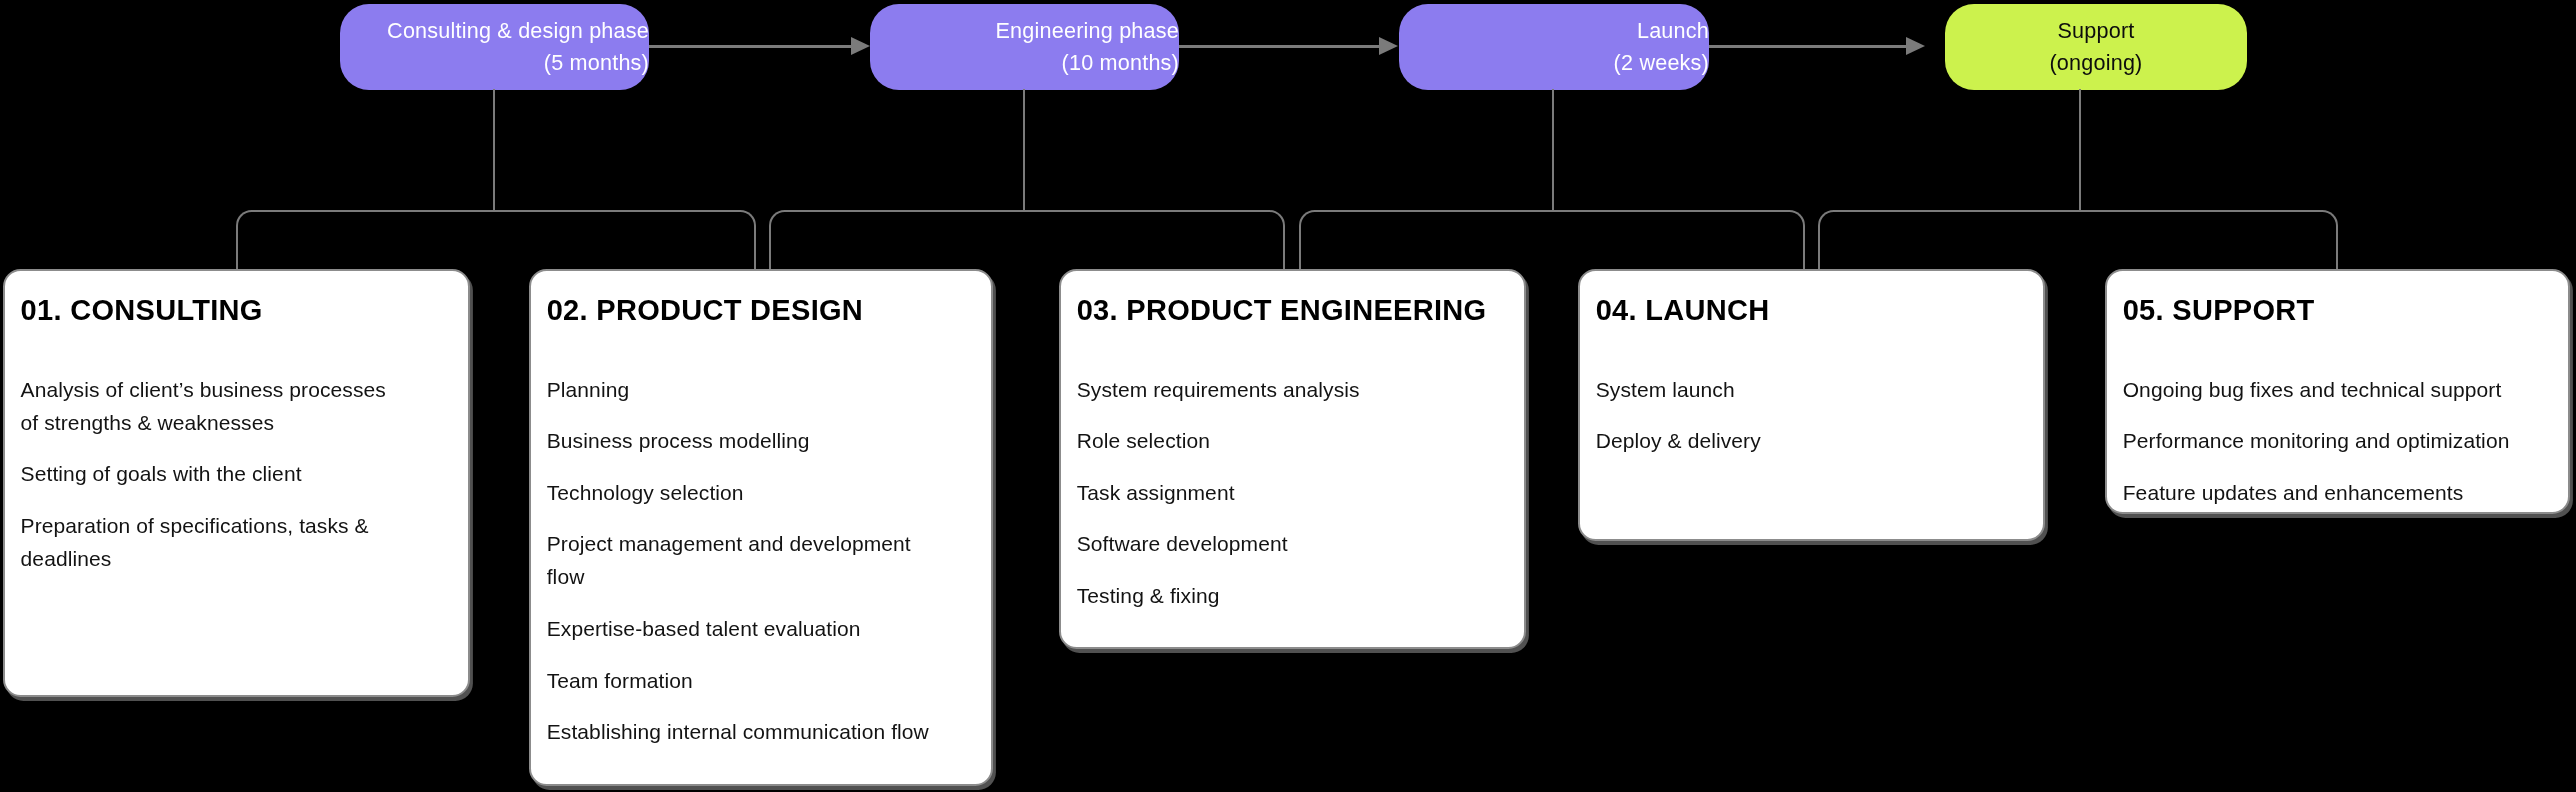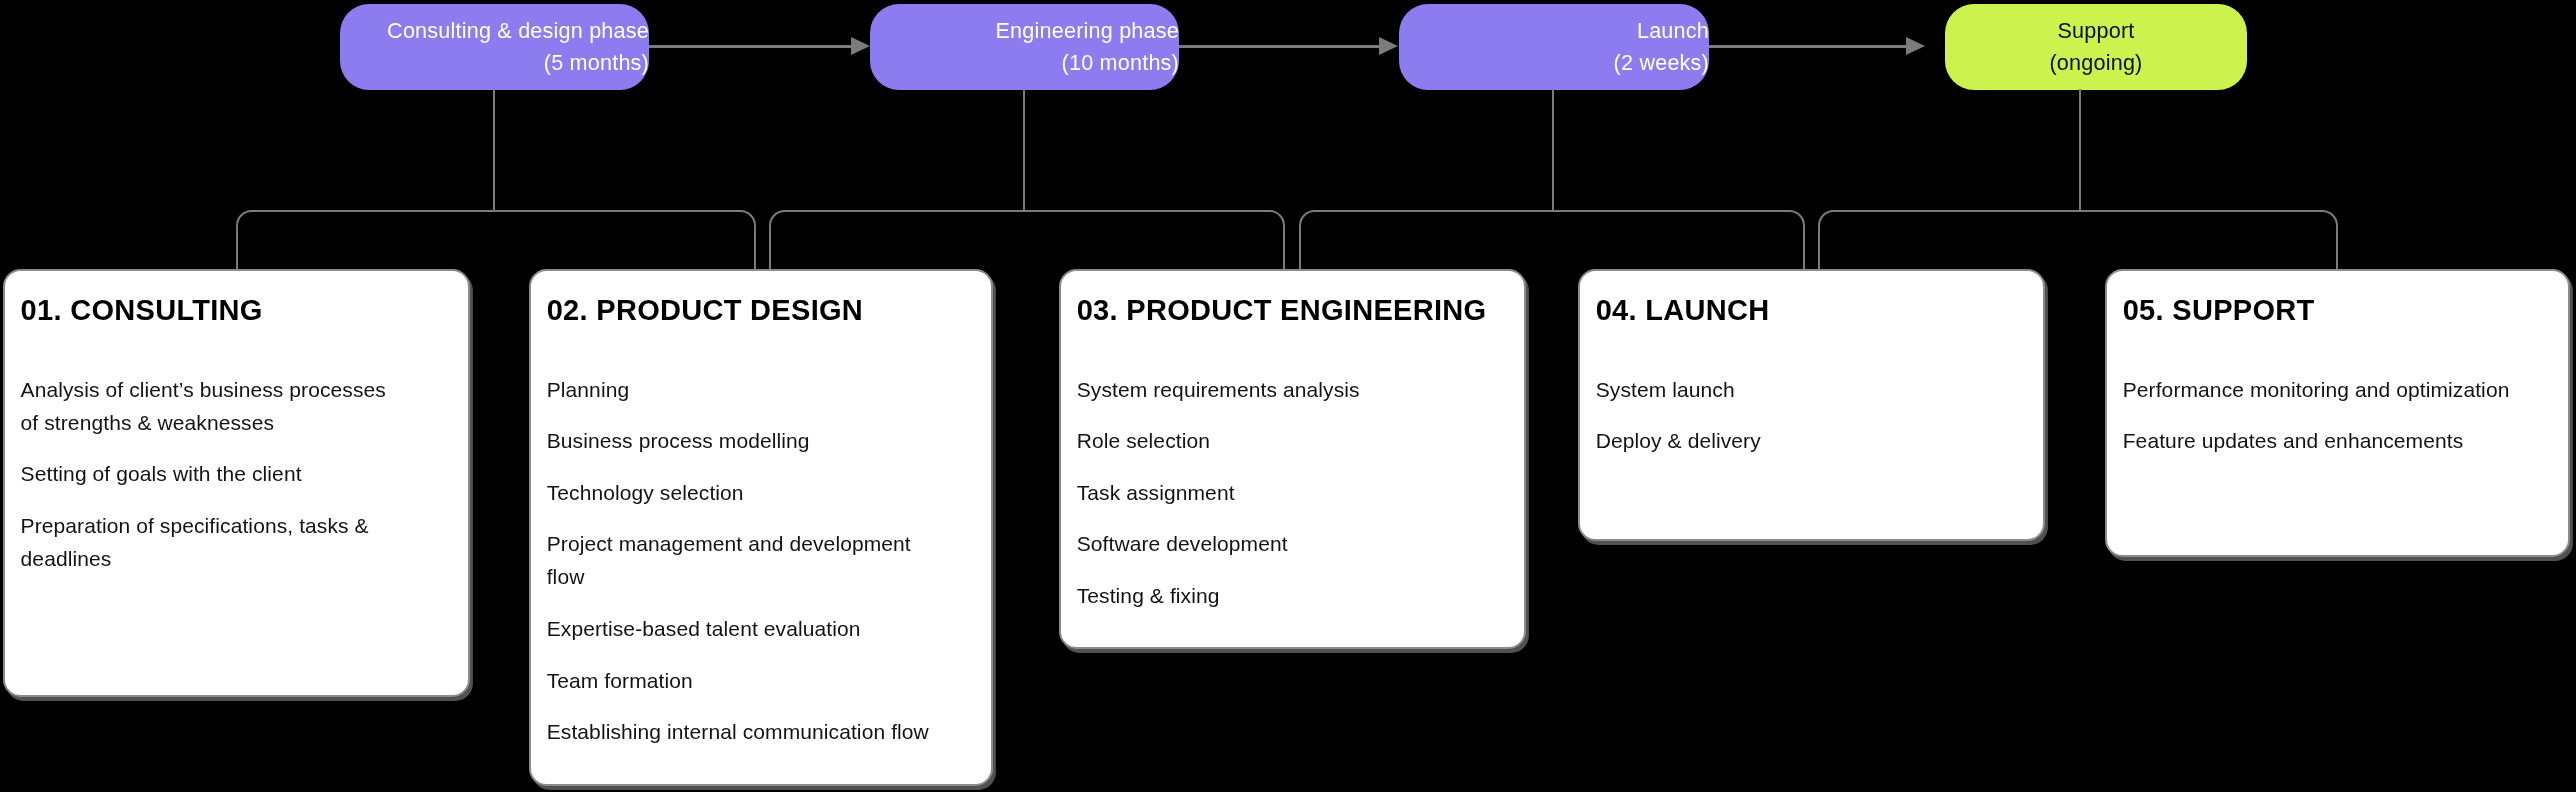--- a/index.html
+++ b/index.html
@@ -139,22 +139,23 @@
   </div>
 
   <div class="card" style="left:1578px; height:272px;">
     <h3>04. LAUNCH</h3>
     <ul>
       <li>System launch</li>
       <li>Deploy &amp; delivery</li>
     </ul>
   </div>
 
-  <div class="card" style="left:2105px; height:288px; width:465px;">
+  <div class="card" style="left:2105px; height:245px; width:465px;">
     <h3>05. SUPPORT</h3>
     <ul>
+      <li>Ongoing bug fixes and technical support</li>
       <li>Performance monitoring and optimization</li>
       <li>Feature updates and enhancements</li>
     </ul>
   </div>
 
 </div>
 
 
 </body></html>

